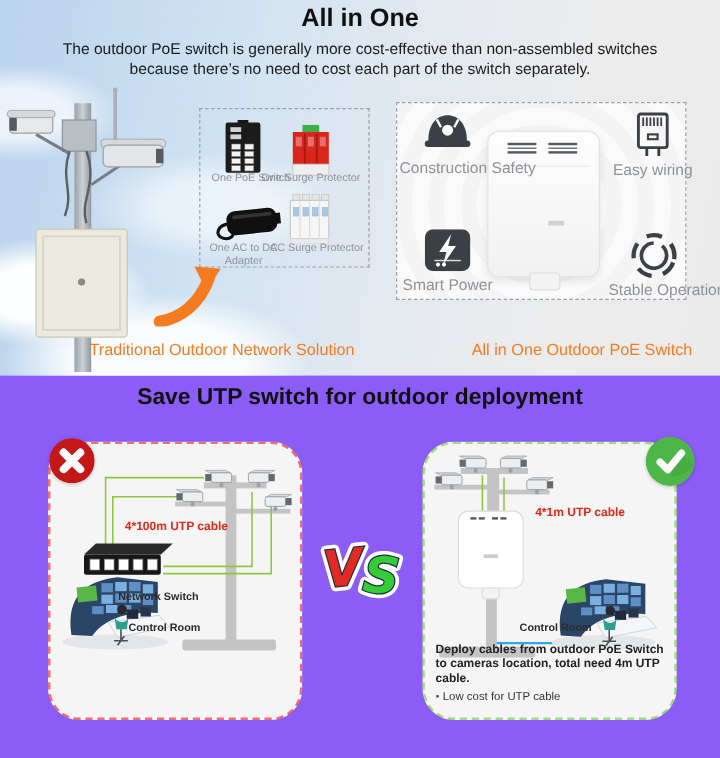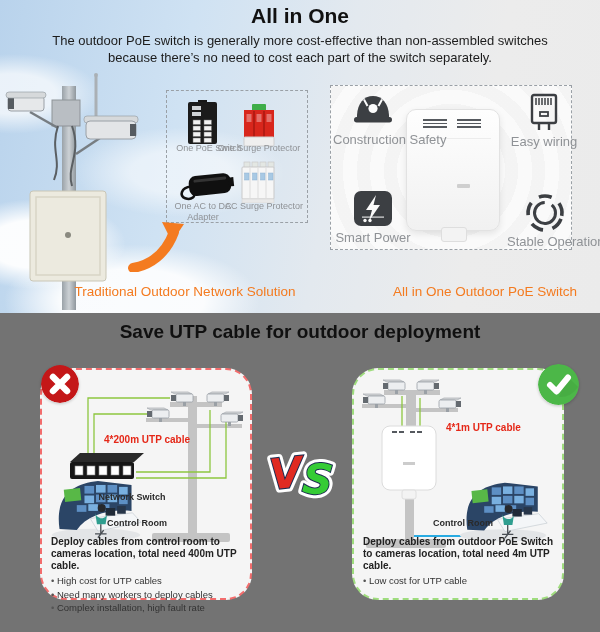--- a/index.html
+++ b/index.html
@@ -1,17 +1,17 @@
 <!DOCTYPE html>
 <html><head>
 <meta charset="utf-8">
 <style>
   html,body{margin:0;padding:0;}
   body{width:600px;height:632px;font-family:"Liberation Sans",sans-serif;-webkit-font-smoothing:antialiased;}
-  .page{position:relative;width:600px;height:632px;overflow:hidden;background:#737373;}
+  .page{position:relative;width:600px;height:632px;overflow:hidden;background:#8b5cf6;}
   .abs{position:absolute;}
 
   
   .top{position:absolute;left:0;top:0;width:600px;height:313px;
     background:
       radial-gradient(ellipse 120px 60px at 6% 78%, rgba(255,255,255,.95) 0 40%, rgba(255,255,255,0) 75%),
       radial-gradient(ellipse 160px 70px at 22% 96%, rgba(255,255,255,.9) 0 45%, rgba(255,255,255,0) 80%),
       radial-gradient(ellipse 110px 50px at 2% 30%, rgba(255,255,255,.7) 0 40%, rgba(255,255,255,0) 80%),
       radial-gradient(ellipse 140px 60px at 30% 55%, rgba(255,255,255,.55) 0 35%, rgba(255,255,255,0) 75%),
       linear-gradient(100deg,#b9d3ec 0%,#cfe2f3 30%,#e3e9ef 55%,#ececec 78%,#ebebeb 100%);}
@@ -241,21 +241,21 @@
         <circle cx="21" cy="21" r="17" fill="none" stroke="#3c3f43" stroke-width="3.6" stroke-dasharray="13 9.5" transform="rotate(20 21 21)"></circle>
         <circle cx="21" cy="21" r="10.5" fill="none" stroke="#3c3f43" stroke-width="3" stroke-dasharray="58 8" transform="rotate(-50 21 21)"></circle>
       </svg>
       <div class="feat-label" style="left:176px;top:148px;width:80px;">Stable Operation</div>
     </div>
 
     <div class="caption" style="left:60px;">Traditional Outdoor Network Solution</div>
     <div class="caption" style="left:360px;">All in One Outdoor PoE Switch</div>
   </section>
 
-  <h2 class="bottom-title">Save UTP cable for outdoor deployment</h2>
+  <h2 class="bottom-title">Save UTP switch for outdoor deployment</h2>
 
   <div class="panel panel-left">
     <svg class="abs" style="left:0;top:6px;" width="208" height="172" viewBox="0 0 208 172">
       <rect x="146" y="20" width="9" height="140" fill="#c4c4c4"></rect>
       <rect x="110" y="157" width="78" height="9" rx="2" fill="#c4c4c4"></rect>
       <rect x="128" y="26" width="52" height="5" fill="#c4c4c4"></rect>
       <rect x="104" y="42" width="46" height="4" fill="#c4c4c4"></rect>
       <rect x="152" y="48" width="48" height="4" fill="#c4c4c4"></rect>
       <g fill="none" stroke="#8DC63F" stroke-width="1.3">
         <path d="M128,22 H46 V92"></path>
@@ -277,31 +277,23 @@
         <g fill="#ffffff" stroke="#8a8a8a" stroke-width="0.6">
           <rect x="33" y="90" width="8" height="9"></rect>
             <rect x="45" y="90" width="8" height="9"></rect>
           <rect x="57" y="90" width="8" height="9"></rect>
             <rect x="69" y="90" width="8" height="9"></rect>
           <rect x="81" y="90" width="8" height="9"></rect>
         </g>
       </g>
       <use href="#sym-room" x="6" y="98" width="96" height="68"></use>
     </svg>
-    <div class="cable-label" style="left:62px;top:64px;">4*200m UTP cable</div>
+    <div class="cable-label" style="left:62px;top:64px;">4*100m UTP cable</div>
     <div class="scene-label" style="left:20px;top:122px;width:140px;">Network Switch</div>
     <div class="scene-label" style="left:45px;top:148px;width:100px;">Control Room</div>
-    <div class="textblock">
-      <p class="summary">Deploy cables from control room to cameras location, total need 400m UTP cable.</p>
-      <ul class="bullets">
-        <li>High cost for UTP cables</li>
-        <li>Need many workers to deploy cables</li>
-        <li>Complex installation, high fault rate</li>
-      </ul>
-    </div>
   </div>
 
   <svg class="vs-wrap" viewBox="0 0 76 58">
     <g font-family="'DejaVu Sans',sans-serif" font-weight="bold" font-style="italic" font-size="42" text-anchor="middle">
       <text x="22" y="44" transform="rotate(-6 22 30)" fill="none" stroke="#ffffff" stroke-width="8" stroke-linejoin="round">V</text>
       <text x="54" y="50" transform="rotate(5 54 34)" fill="none" stroke="#ffffff" stroke-width="8" stroke-linejoin="round">S</text>
       <text x="22" y="44" transform="rotate(-6 22 30)" fill="#e02a22" stroke="#1b2b50" stroke-width="2" paint-order="stroke">V</text>
       <text x="54" y="50" transform="rotate(5 54 34)" fill="#35cc35" stroke="#1b2b50" stroke-width="2" paint-order="stroke">S</text>
     </g>
   </svg>

